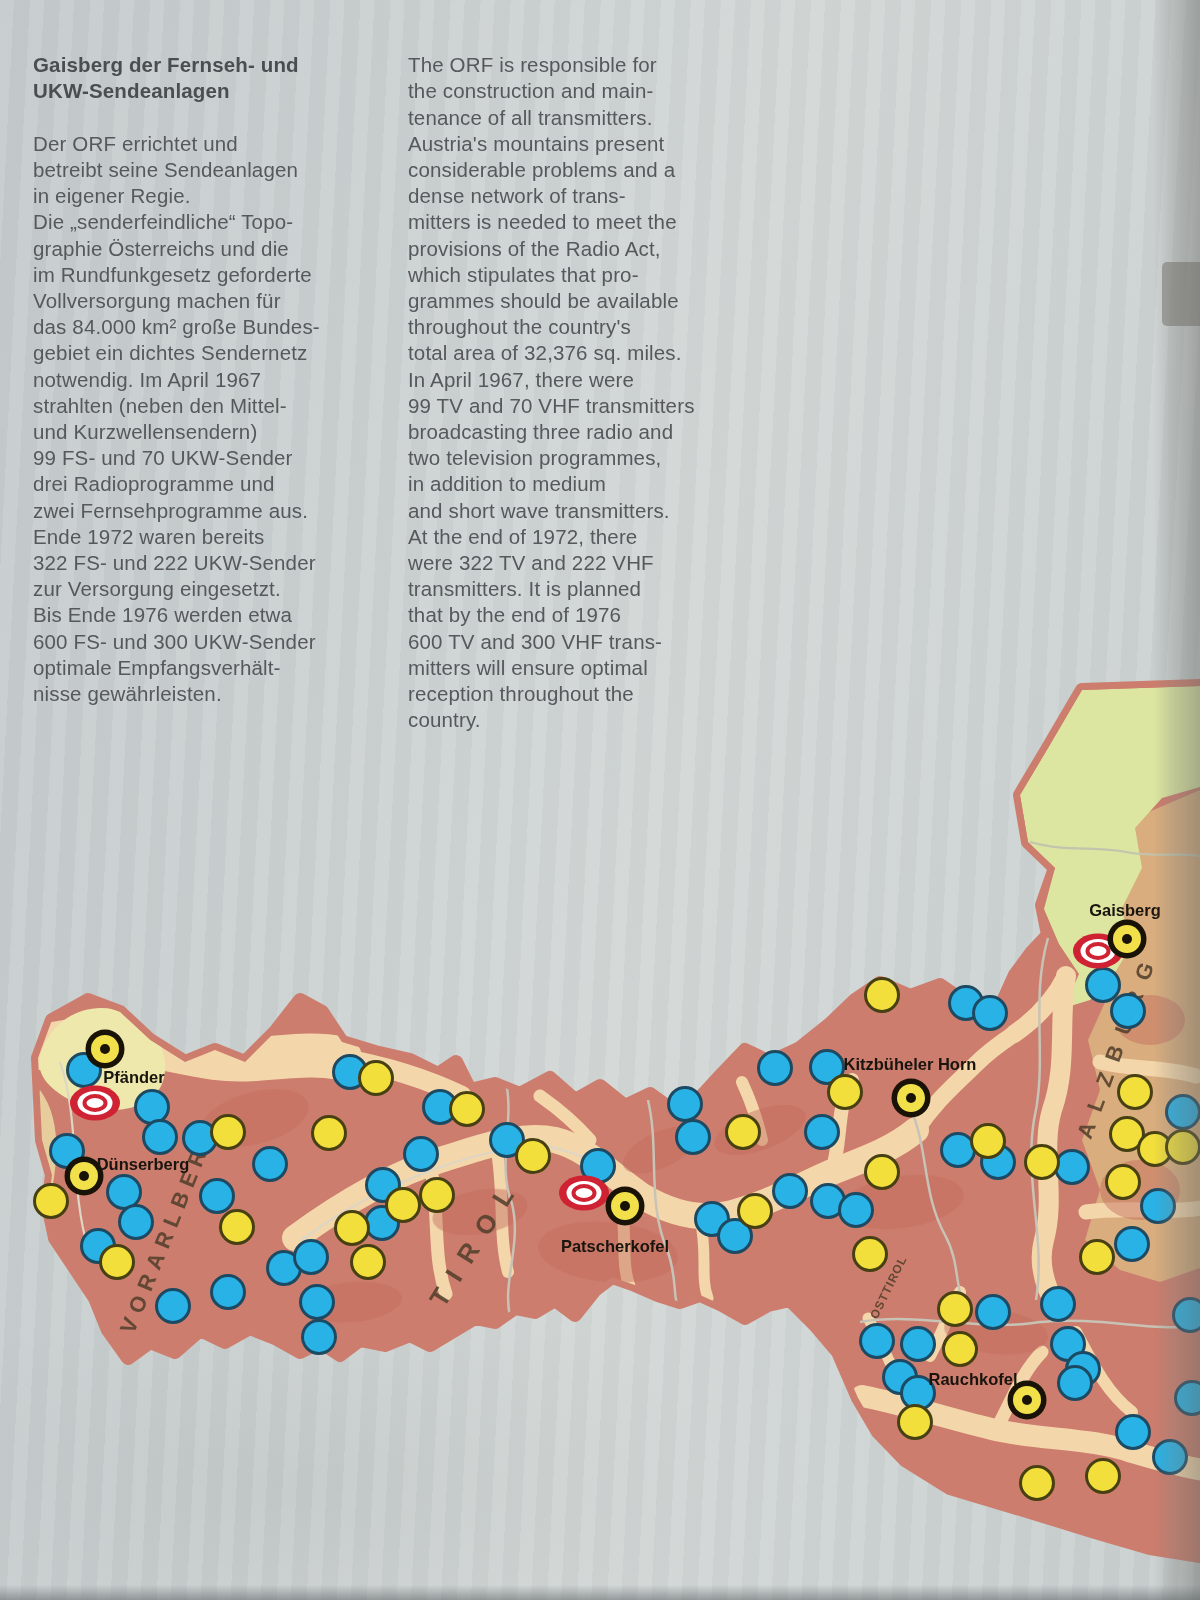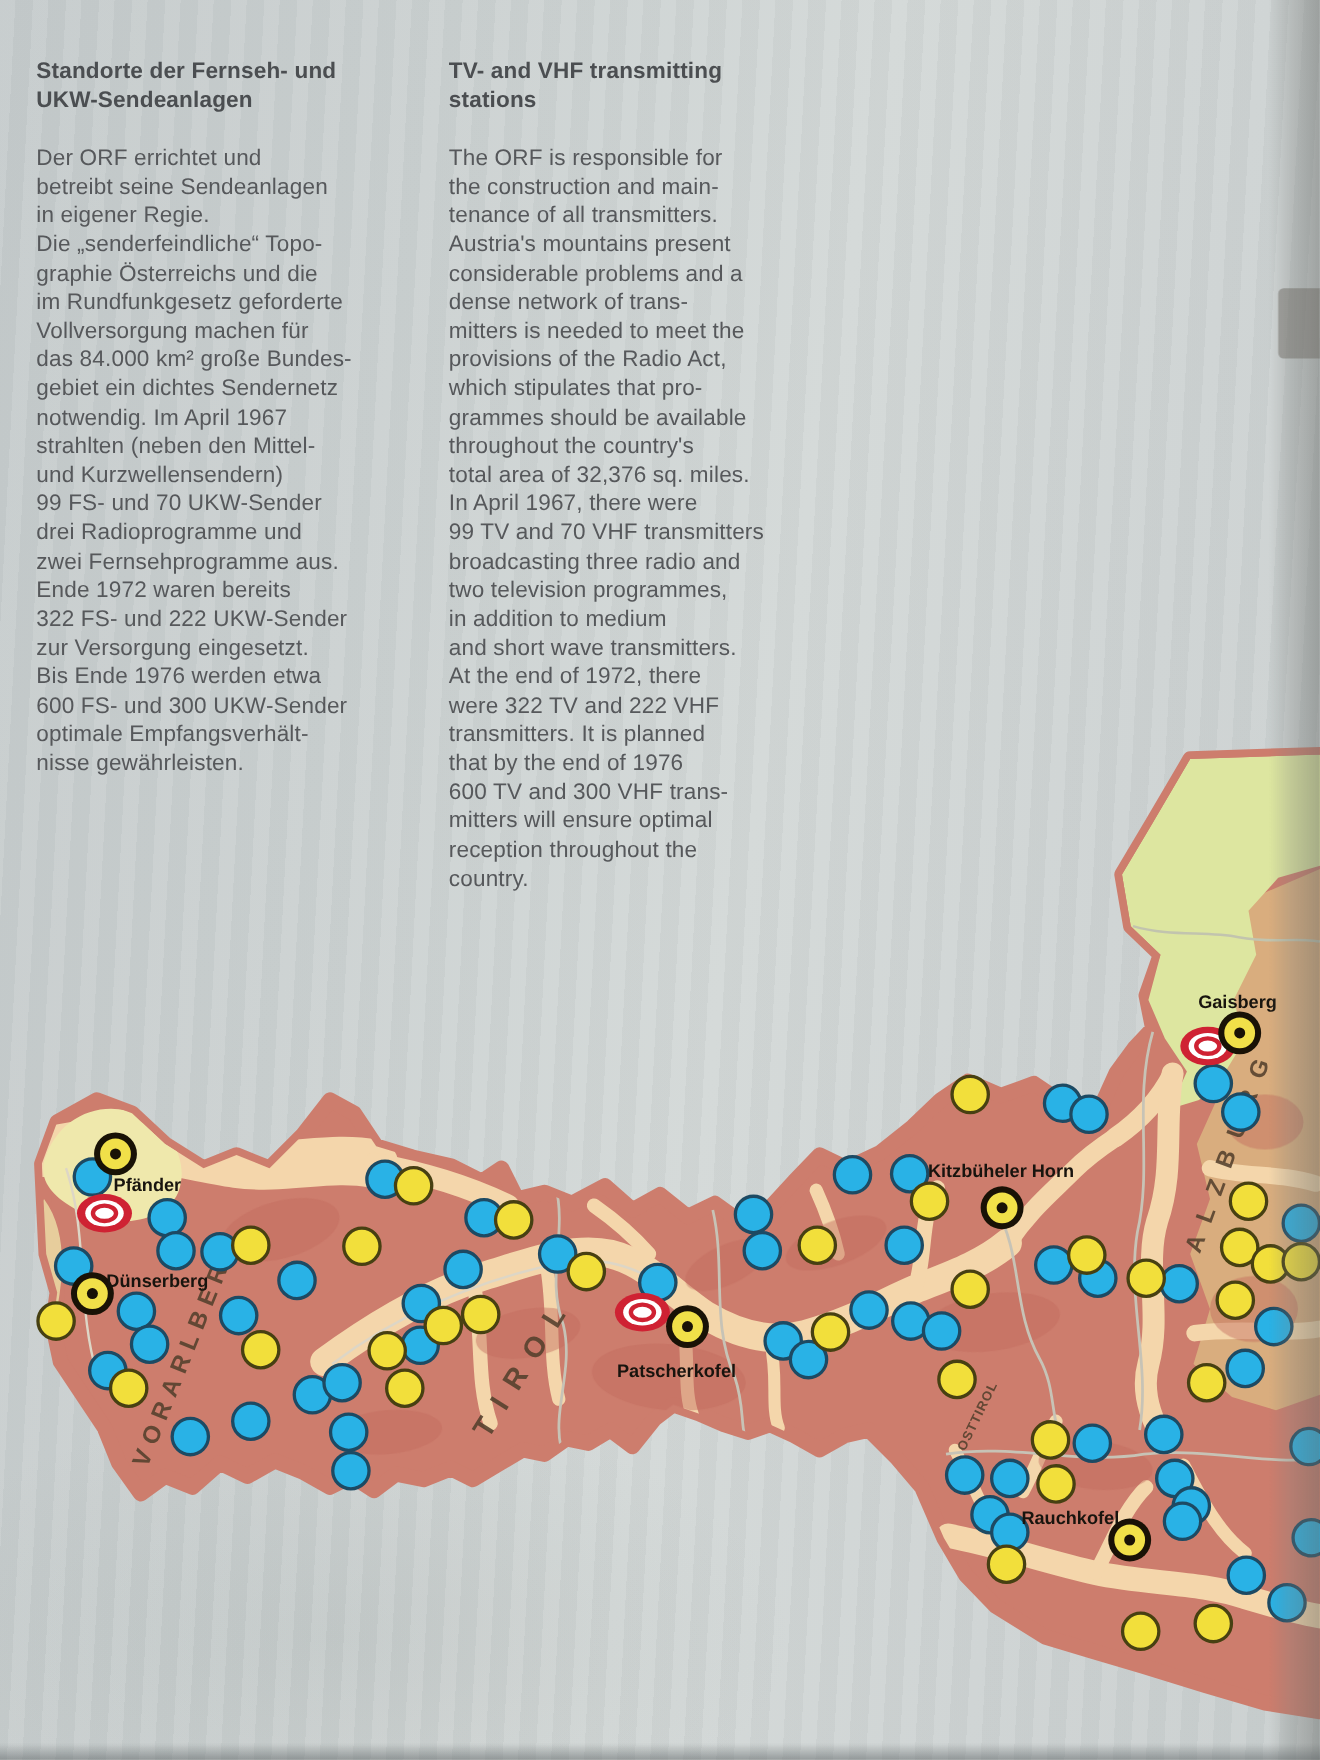--- a/index.html
+++ b/index.html
@@ -28,21 +28,21 @@
     background:rgba(102,98,90,0.45);border-radius:5px 0 0 5px;}
   .bottom-edge{position:absolute;bottom:0;left:0;width:1200px;height:15px;
     background:linear-gradient(180deg,rgba(100,106,106,0) 0%,rgba(88,94,96,0.5) 100%);}
 </style>
 </head>
 <body>
 
 <div class="texture"></div>
 
 <div class="text-col col-german">
-  <div class="col-heading">Standorte der Fernseh- und
+  <div class="col-heading">Gaisberg der Fernseh- und
 UKW-Sendeanlagen</div>
   <div>Der ORF errichtet und
 betreibt seine Sendeanlagen
 in eigener Regie.
 Die „senderfeindliche“ Topo-
 graphie Österreichs und die
 im Rundfunkgesetz geforderte
 Vollversorgung machen für
 das 84.000 km² große Bundes-
 gebiet ein dichtes Sendernetz
@@ -55,22 +55,20 @@
 Ende 1972 waren bereits
 322 FS- und 222 UKW-Sender
 zur Versorgung eingesetzt.
 Bis Ende 1976 werden etwa
 600 FS- und 300 UKW-Sender
 optimale Empfangsverhält-
 nisse gewährleisten.</div>
 </div>
 
 <div class="text-col col-english">
-  <div class="col-heading">TV- and VHF transmitting
-stations</div>
   <div>The ORF is responsible for
 the construction and main-
 tenance of all transmitters.
 Austria's mountains present
 considerable problems and a
 dense network of trans-
 mitters is needed to meet the
 provisions of the Radio Act,
 which stipulates that pro-
 grammes should be available

